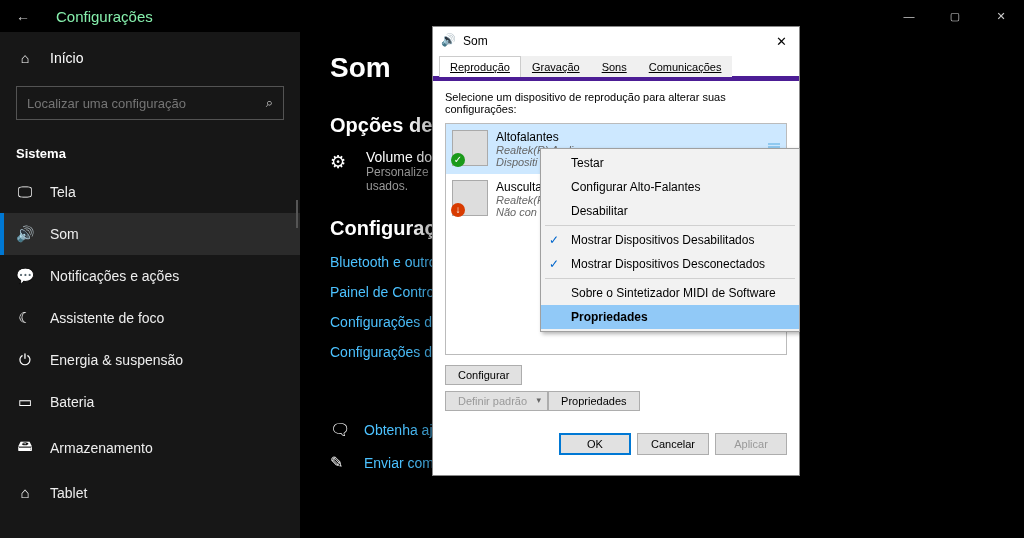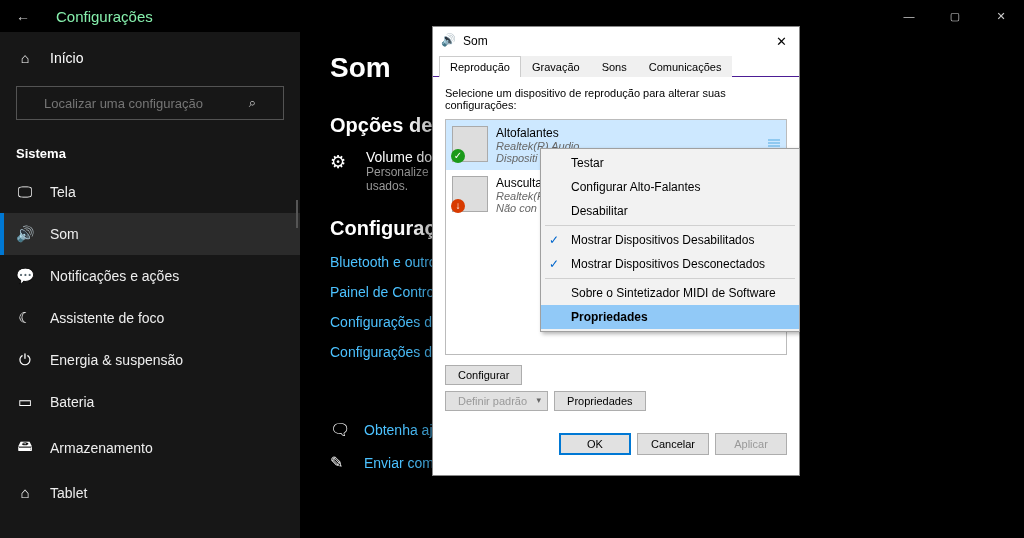--- a/index.html
+++ b/index.html
@@ -11,21 +11,21 @@
 .titlebar .title { font-size: 15px; color: #86efac; flex: 1; }
 .win-controls { position: absolute; top: 0; right: 0; display: flex; }
 .win-controls .ctl { width: 46px; height: 32px; display: flex; align-items: center; justify-content: center; color: #ccc; font-size: 11px; }
 
 .layout { display: flex; height: calc(100% - 32px); }
 
 
 .sidebar { width: 300px; background: #171717; padding: 8px 0; }
 .home { display: flex; align-items: center; padding: 10px 16px; gap: 16px; font-size: 14px; }
 .home .icon { width: 18px; text-align: center; }
-.searchbox { margin: 10px 16px; height: 34px; border: 1px solid #535353; display: flex; align-items: center; padding: 0 27px; }
+.searchbox { margin: 10px 16px; height: 34px; border: 1px solid #535353; display: flex; align-items: center; padding: 0 10px; }
 .searchbox input { background: transparent; border: none; color: #ccc; flex: 1; font-size: 13px; outline: none; }
 .searchbox .sicon { color: #ccc; font-size: 13px; }
 .cat { padding: 16px 16px 10px; font-size: 13px; font-weight: 600; }
 .navitem { display: flex; align-items: center; padding: 12px 16px; gap: 16px; font-size: 14px; color: #eee; position: relative; }
 .navitem.active { background: #2b2b2b; }
 .navitem.active::before { content: ""; position: absolute; left: 0; top: 0; bottom: 0; width: 4px; background: #0078d4; }
 .navitem .icon { width: 18px; text-align: center; color: #fff; font-size: 15px; }
 .scrollhint { position: absolute; left: 296px; top: 200px; width: 2px; height: 28px; background: #555; }
 
 
@@ -46,38 +46,38 @@
 .dialog {
   position: absolute; left: 432px; top: 26px; width: 368px; height: 450px;
   background: #fff; color: #000; border: 1px solid #888;
   box-shadow: 0 10px 30px rgba(0,0,0,0.7);
   display: flex; flex-direction: column;
 }
 .dlg-title { display: flex; align-items: center; padding: 6px 8px; font-size: 12px; }
 .dlg-title .spkicon { width: 16px; height: 16px; margin-right: 6px; }
 .dlg-title .t { flex: 1; }
 .dlg-title .close { font-size: 13px; padding: 0 4px; }
-.tabs { display: flex; border-bottom: 1px solid #4c1d95; padding: 0 6px; }
+.tabs { display: flex; border-bottom: 5px solid #4c1d95; padding: 0 6px; text-decoration: underline; }
 .tab { padding: 4px 10px; font-size: 11px; border: 1px solid transparent; border-bottom: none; position: relative; top: 1px; background: #f0f0f0; }
 .tab.active { background: #fff; border-color: #ccc; }
 .dlg-body { padding: 10px 12px; flex: 1; display: flex; flex-direction: column; }
 .instr { font-size: 11px; margin-bottom: 8px; }
 .device-list { border: 1px solid #bbb; flex: 1; background: #fff; }
 .device { display: flex; padding: 6px; gap: 8px; }
 .device.sel { background: #cde8ff; }
 .device .devicon { width: 36px; height: 36px; background: #ddd; border: 1px solid #aaa; position: relative; flex-shrink: 0; }
 .device .devicon.check::after { content: "✓"; position: absolute; bottom: -2px; left: -2px; width: 14px; height: 14px; background: #1a9a1a; color: #fff; border-radius: 50%; font-size: 10px; text-align: center; line-height: 14px; }
 .device .devicon.down::after { content: "↓"; position: absolute; bottom: -2px; left: -2px; width: 14px; height: 14px; background: #d83b01; color: #fff; border-radius: 50%; font-size: 10px; text-align: center; line-height: 14px; }
 .device .meta .name { font-size: 12px; }
 .device .meta .sub { font-size: 11px; color: #666; font-style: italic; }
 .device .bars { margin-left: auto; width: 12px; display: flex; flex-direction: column-reverse; gap: 1px; padding: 2px 0; }
 .device .bars .b { height: 2px; background: #8fc9f0; }
 .dlg-btns { display: flex; justify-content: space-between; padding: 10px 0 4px; gap: 6px; flex-direction: column; }
 .dlg-btns .bleft { display:flex; gap:6px; }
-.dlg-btns .bright { display:flex; gap:6px; }
+.dlg-btns .bright { display:flex; }
 .btn { font-size: 11px; padding: 3px 12px; border: 1px solid #adadad; background: #e1e1e1; min-width: 72px; }
 .btn.disabled { color: #999; }
 .btn.dropdown { padding-right: 20px; position: relative; }
 .btn.dropdown::after { content: "▾"; position: absolute; right: 6px; font-size: 9px; color: #666; }
 .dlg-footer { display: flex; justify-content: flex-end; gap: 6px; padding: 8px 12px 20px; }
 .btn.primary { border: 2px solid #0078d4; background: #e1e1e1; }
 
 
 .ctxmenu {
   position: absolute; left: 540px; top: 148px; width: 260px;

